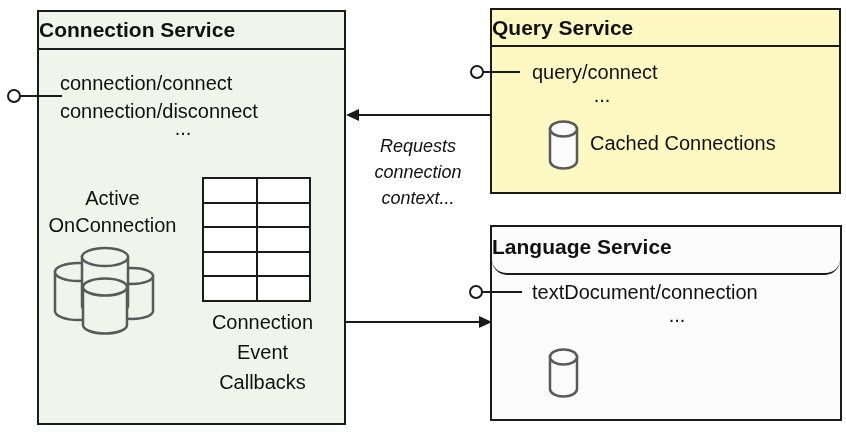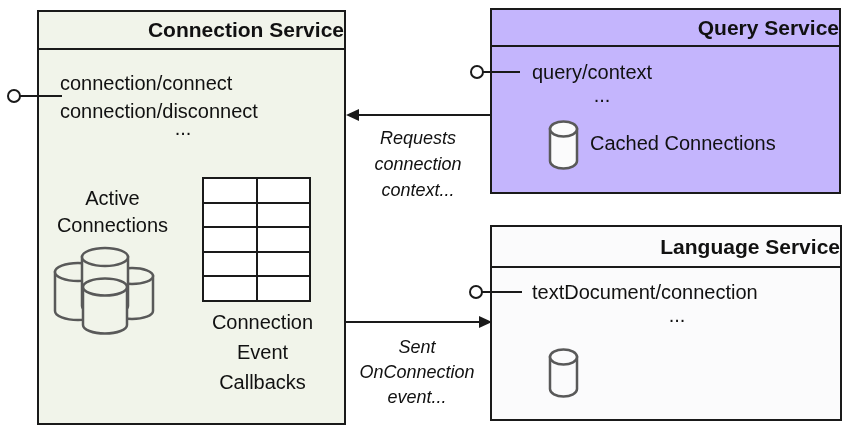--- a/index.html
+++ b/index.html
@@ -19,66 +19,67 @@
     color: #111111;
   }
 
   .box {
     position: absolute;
     border: 2px solid #1a1a1a;
   }
   .box-header {
     width: 100%;
     border-bottom: 2px solid #1a1a1a;
-    text-align: right;
+    text-align: left;
     font-weight: bold;
     font-size: 21px;
   }
 
   .conn-box { left: 37px; top: 10px; width: 309px; height: 415px; background: #f1f4ea; }
   .conn-box .box-header { height: 38px; line-height: 36px; }
 
-  .query-box { left: 490px; top: 8px; width: 351px; height: 186px; background: #c4b5fd; }
+  .query-box { left: 490px; top: 8px; width: 351px; height: 186px; background: #fef9c3; }
   .query-box .box-header { height: 37px; line-height: 35px; }
 
   .lang-box { left: 490px; top: 225px; width: 352px; height: 196px; background: #fbfbfc; }
-  .lang-box .box-header { height: 41px; line-height: 39px; }
+  .lang-box .box-header { height: 48px; line-height: 39px; border-radius: 15px; }
 
   .txt {
     position: absolute;
     font-size: 20px;
     line-height: 28px;
     white-space: pre-line;
   }
   .center { text-align: center; }
 
   .annotation {
     position: absolute;
     font-size: 18px;
     font-style: italic;
     text-align: center;
     white-space: pre-line;
+    margin-top: 8px;
   }
 
   svg.icon { position: absolute; display: block; }
   svg.over { z-index: 5; }
 </style>
 </head>
 <body>
 
 <div class="canvas">
 
   <div class="box conn-box">
     <div class="box-header">Connection Service</div>
   </div>
   <div class="txt" style="left:60px; top:69px;">connection/connect</div>
   <div class="txt" style="left:60px; top:97px;">connection/disconnect</div>
   <div class="txt center" style="left:133px; top:116px; width:100px; line-height:24px;">...</div>
   <div class="txt center" style="left:40px; top:185px; width:145px; line-height:27px;">Active
-Connections</div>
+OnConnection</div>
   <div class="txt center" style="left:190px; top:307px; width:145px; line-height:30px;">Connection
 Event
 Callbacks</div>
 
   <svg class="icon" style="left:53px; top:245px;" width="102" height="92" viewBox="0 0 102 92">
     <g stroke="#595959" stroke-width="2.5" fill="#f1f4ea">
 
       <path d="M 2 27 L 2 66 A 23 9 0 0 0 48 66 L 48 27 Z"></path>
       <ellipse cx="25" cy="27" rx="23" ry="9"></ellipse>
 
@@ -100,21 +101,21 @@
       <line x1="1" y1="26" x2="108" y2="26"></line>
       <line x1="1" y1="50" x2="108" y2="50"></line>
       <line x1="1" y1="75" x2="108" y2="75"></line>
       <line x1="1" y1="99" x2="108" y2="99"></line>
     </g>
   </svg>
 
   <div class="box query-box">
     <div class="box-header">Query Service</div>
   </div>
-  <div class="txt" style="left:532px; top:58px;">query/context</div>
+  <div class="txt" style="left:532px; top:58px;">query/connect</div>
   <div class="txt center" style="left:532px; top:85px; width:140px; line-height:20px;">...</div>
   <svg class="icon" style="left:548px; top:120px;" width="31" height="50" viewBox="0 0 31 50">
     <g stroke="#595959" stroke-width="2.5" fill="#fbfbfc">
       <path d="M 2 9 L 2 41 A 13.5 7.5 0 0 0 29 41 L 29 9 Z"></path>
       <ellipse cx="15.5" cy="9" rx="13.5" ry="7.5"></ellipse>
     </g>
   </svg>
   <div class="txt" style="left:590px; top:129px;">Cached Connections</div>
 
   <div class="box lang-box">
@@ -134,23 +135,20 @@
     <polygon points="2,10 15,4 15,16" fill="#1a1a1a"></polygon>
   </svg>
   <div class="annotation" style="left:350px; top:125px; width:136px; line-height:26px;">Requests
 connection
 context...</div>
 
   <svg class="icon" style="left:344px; top:312px;" width="150" height="20" viewBox="0 0 150 20">
     <line x1="2" y1="10" x2="138" y2="10" stroke="#1a1a1a" stroke-width="2"></line>
     <polygon points="148,10 135,4 135,16" fill="#1a1a1a"></polygon>
   </svg>
-  <div class="annotation" style="left:342px; top:335px; width:150px; line-height:25px;">Sent
-OnConnection
-event...</div>
 
   <svg class="icon over" style="left:5px; top:88px;" width="60" height="16" viewBox="0 0 60 16">
     <line x1="15" y1="8" x2="57" y2="8" stroke="#1a1a1a" stroke-width="2"></line>
     <circle cx="9" cy="8" r="6" fill="#ffffff" stroke="#1a1a1a" stroke-width="2"></circle>
   </svg>
   <svg class="icon over" style="left:468px; top:64px;" width="56" height="16" viewBox="0 0 56 16">
     <line x1="15" y1="8" x2="52" y2="8" stroke="#1a1a1a" stroke-width="2"></line>
     <circle cx="9" cy="8" r="6" fill="#ffffff" stroke="#1a1a1a" stroke-width="2"></circle>
   </svg>
   <svg class="icon over" style="left:467px; top:284px;" width="56" height="16" viewBox="0 0 56 16">

